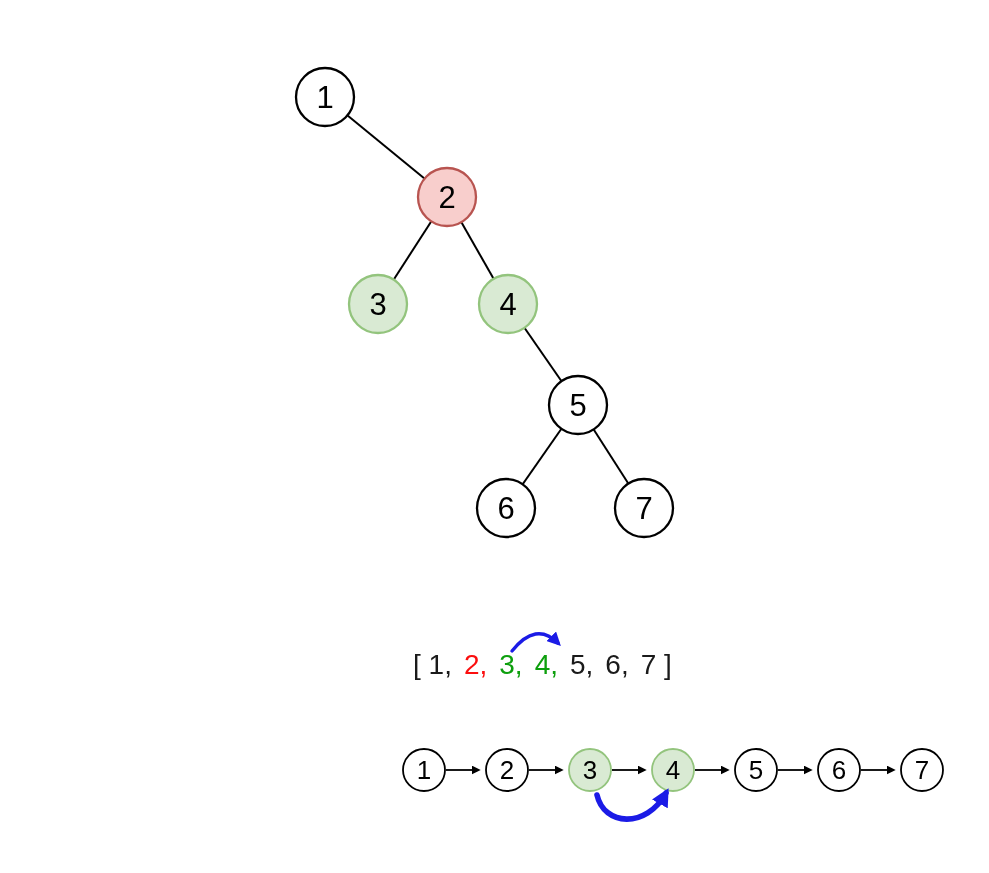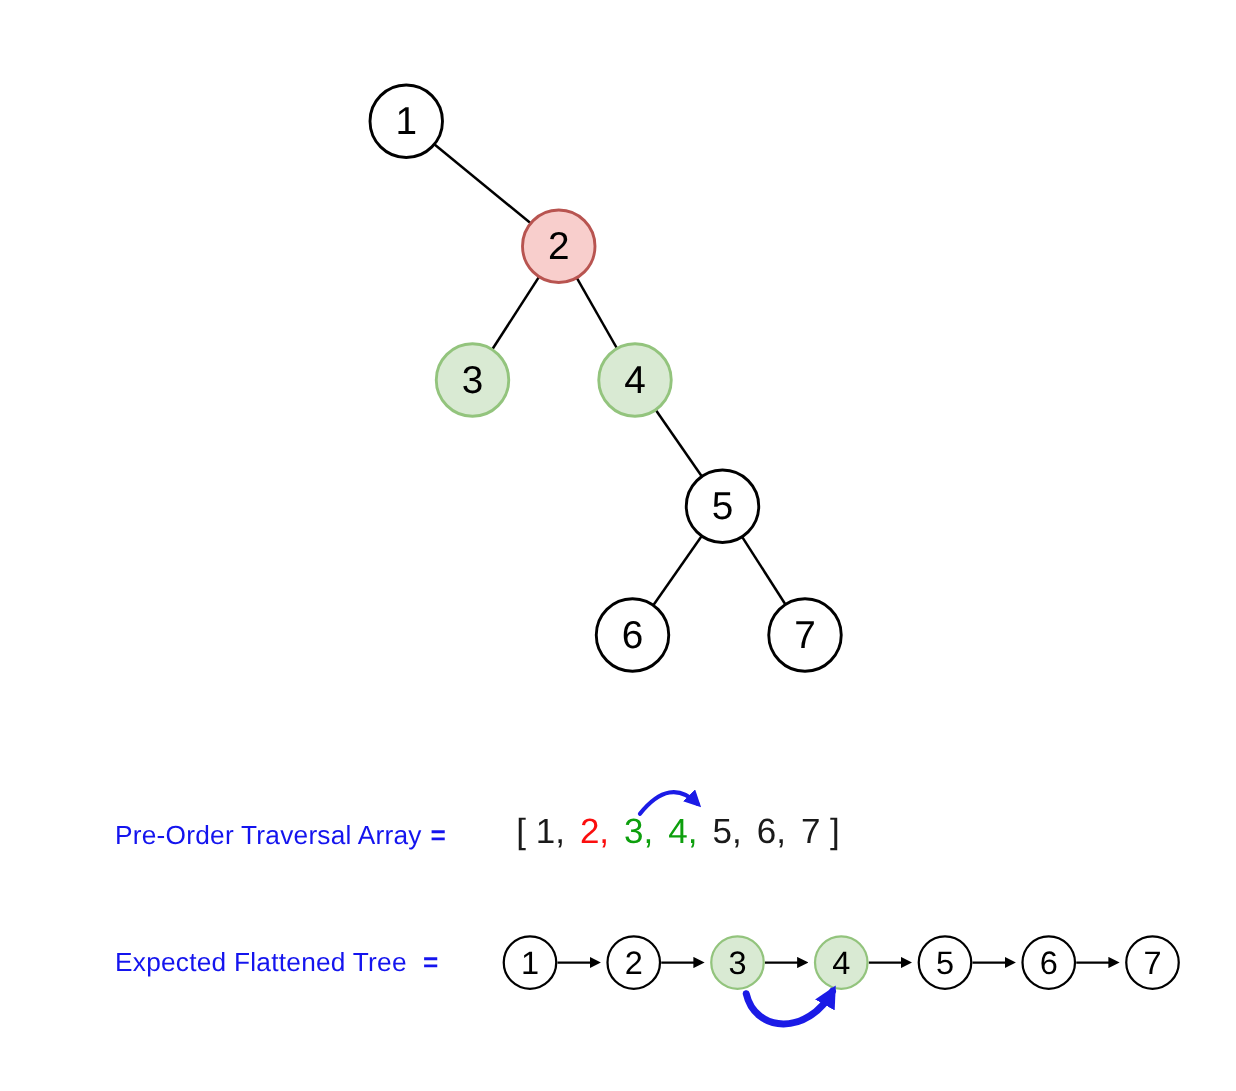--- a/index.html
+++ b/index.html
@@ -114,19 +114,17 @@
         <circle cx="839" cy="770" r="21" fill="#ffffff" stroke="#000000" stroke-width="1.8"></circle>
         <text x="839" y="770" text-anchor="middle" dominant-baseline="central" font-family="&quot;Liberation Sans&quot;, sans-serif" font-size="26px" fill="#000000">6</text>
       </g>
       <g>
         <circle cx="922" cy="770" r="21" fill="#ffffff" stroke="#000000" stroke-width="1.8"></circle>
         <text x="922" y="770" text-anchor="middle" dominant-baseline="central" font-family="&quot;Liberation Sans&quot;, sans-serif" font-size="26px" fill="#000000">7</text>
       </g>
       <path d="M 597 795 C 604 826 646 829 666 793" fill="none" stroke="#1b1be6" stroke-width="5.6" stroke-linecap="round" marker-end="url(#mk-blue-lg)"></path>
     </svg>
 
-  <div class="label" id="preorder-label"><span>Pre-Order Traversal Array</span><span class="eq">=</span></div>
 
   <div id="array-row"><span style="color: rgb(26, 26, 26);">[ 1,</span><span style="color: rgb(251, 14, 14);">2,</span><span style="color: rgb(13, 159, 13);">3,</span><span style="color: rgb(13, 159, 13);">4,</span><span style="color: rgb(26, 26, 26);">5,</span><span style="color: rgb(26, 26, 26);">6,</span><span style="color: rgb(26, 26, 26);">7 ]</span></div>
 
-  <div class="label" id="flattened-label"><span>Expected Flattened Tree </span><span class="eq">=</span></div>
 
 </div>
 
 </body></html>

